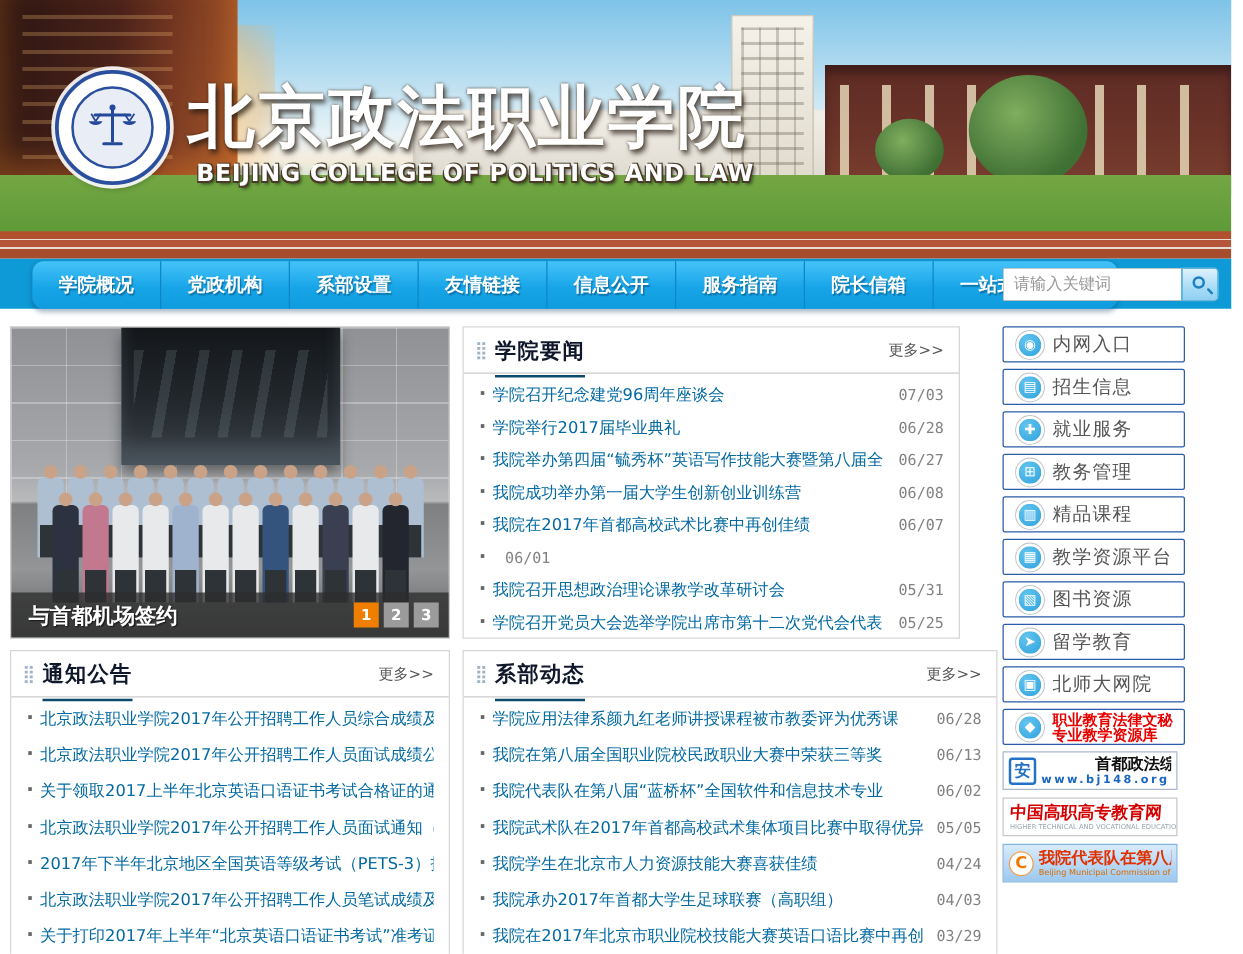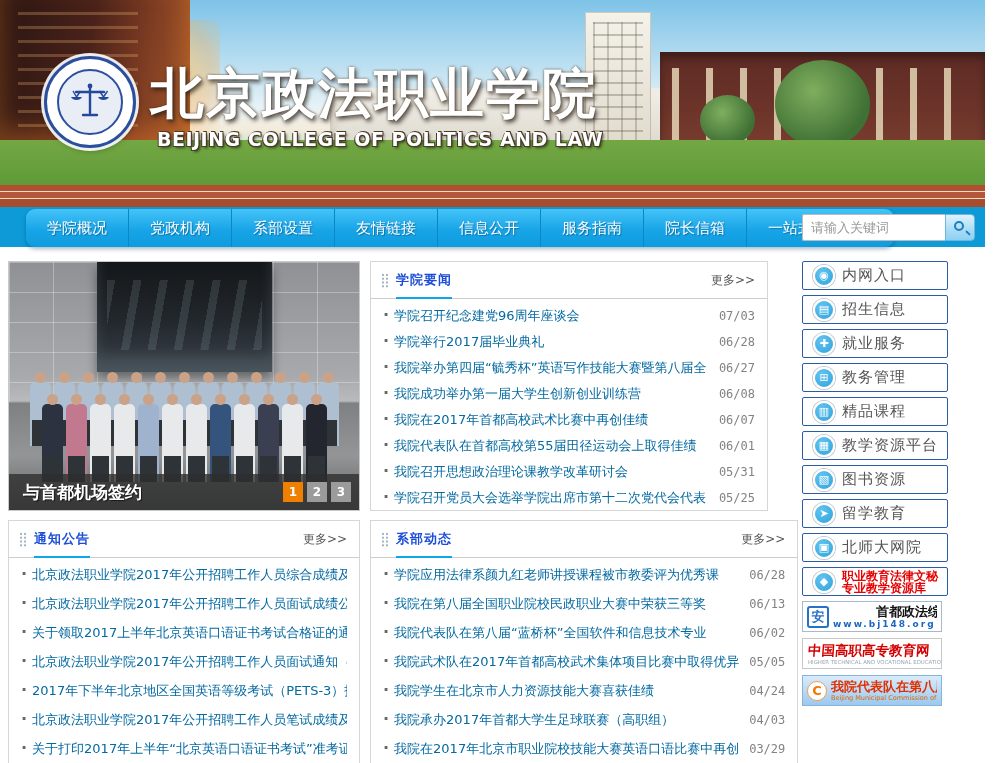--- a/index.html
+++ b/index.html
@@ -50,21 +50,21 @@
     text-shadow:2px 3px 4px rgba(40,30,20,.75), 0 0 2px rgba(60,40,20,.9); }
   .banner-title-en { position:absolute; left:157px; top:128px;
     font-size:19px; font-weight:bold; color:#fff; letter-spacing:.5px; white-space:nowrap;
     text-shadow:1px 1px 0 #4a3a28, -1px 1px 0 #4a3a28, 1px -1px 0 #4a3a28, 2px 2px 3px rgba(0,0,0,.6); }
 
   
   .nav-row { position:relative; width:100%; height:40px; background:#0e9ad6; }
   .nav-box { position:absolute; left:26px; top:2px; height:38px; border-radius:9px;
     background:linear-gradient(#45c3f8,#18a5e8 55%,#0f9cdf); box-shadow:0 2px 4px rgba(0,50,90,.35);
     display:flex; align-items:stretch; }
-  .nav-item { display:flex; align-items:center; padding:0 21px; color:#fff; font-size:15px; font-weight:normal;
+  .nav-item { display:flex; align-items:center; padding:0 21px; color:#fff; font-size:15px; font-weight:bold;
     text-shadow:1px 1px 1px rgba(0,70,110,.55); border-right:1px solid #0c86c4; cursor:pointer; white-space:nowrap; }
   .nav-item:last-child { border-right:none; }
   .search-wrap { position:absolute; right:10px; top:7px; display:flex; }
   .search-input { width:143px; height:27px; border:1px solid #bbb; border-right:none; padding:0 8px;
     font-size:13px; color:#333; border-radius:2px 0 0 2px; outline:none;
     font-family:"DejaVu Sans","Liberation Sans",sans-serif; }
   .search-input::placeholder { color:#999; }
   .search-btn { width:30px; height:27px; border:1px solid #6db6dd; border-radius:0 4px 4px 0;
     background:linear-gradient(#dff2fd,#a9dcf6 60%,#8fd0f2); cursor:pointer; position:relative; }
   .mag { position:absolute; left:8px; top:6px; width:10px; height:10px; border:2px solid #1d7fc1; border-radius:50%; }
@@ -114,22 +114,22 @@
   
   .section-box { border:1px solid #d6d6d6; background:#fff; }
   .sec-news { flex:1; height:250px; }
   .sec-notice { width:352px; margin-right:10px; height:320px; }
   .sec-dept { flex:1; height:320px; }
   .sec-head { display:flex; align-items:center; height:37px; padding:0 12px 0 10px;
     border-bottom:1px solid #ccc; position:relative; }
   .dots-icon { width:8px; height:15px; margin-right:7px;
     background-image:radial-gradient(circle, #9fb3c6 1.1px, transparent 1.2px);
     background-size:4px 3.8px; }
-  .sec-title { font-size:13px; font-weight:bold; color:#1d4ed8; padding-bottom:8px; margin-bottom:-10px;
-    border-bottom:2px solid #0ea5e9; letter-spacing:1px; }
+  .sec-title { font-size:17px; font-weight:bold; color:#0f172a; padding-bottom:8px; margin-bottom:-10px;
+    border-bottom:2px solid #0c4a6e; letter-spacing:1px; }
   .more-link { margin-left:auto; font-size:12px; color:#555; cursor:pointer; }
   .sec-list { list-style:none; padding:6px 12px 0 12px; }
   .sec-list li { display:flex; align-items:baseline; height:26px; overflow:hidden; cursor:pointer; }
   .sec-notice .sec-list li, .sec-dept .sec-list li { height:29px; }
   .sec-list li:before { content:"·"; color:#666; margin-right:5px; font-weight:bold; }
   .item-text { flex:1; font-size:13px; color:#0369a1; white-space:nowrap; overflow:hidden; }
   .item-date { font-size:12px; color:#828282; margin-left:10px; font-family:"DejaVu Sans Mono","Liberation Mono",monospace; }
 
   
   .side-btn { width:146px; height:29px; border:1px solid #2b5ca8; border-radius:2px; background:#fff;
@@ -286,21 +286,20 @@
               </li>
             <li>
                 <span class="item-text">我院成功举办第一届大学生创新创业训练营</span>
                 <span class="item-date">06/08</span>
               </li>
             <li>
                 <span class="item-text">我院在2017年首都高校武术比赛中再创佳绩</span>
                 <span class="item-date">06/07</span>
               </li>
             <li>
-                <span class="item-text">我院代表队在首都高校第55届田径运动会上取得佳绩</span>
                 <span class="item-date">06/01</span>
               </li>
             <li>
                 <span class="item-text">我院召开思想政治理论课教学改革研讨会</span>
                 <span class="item-date">05/31</span>
               </li>
             <li>
                 <span class="item-text">学院召开党员大会选举学院出席市第十二次党代会代表</span>
                 <span class="item-date">05/25</span>
               </li>

